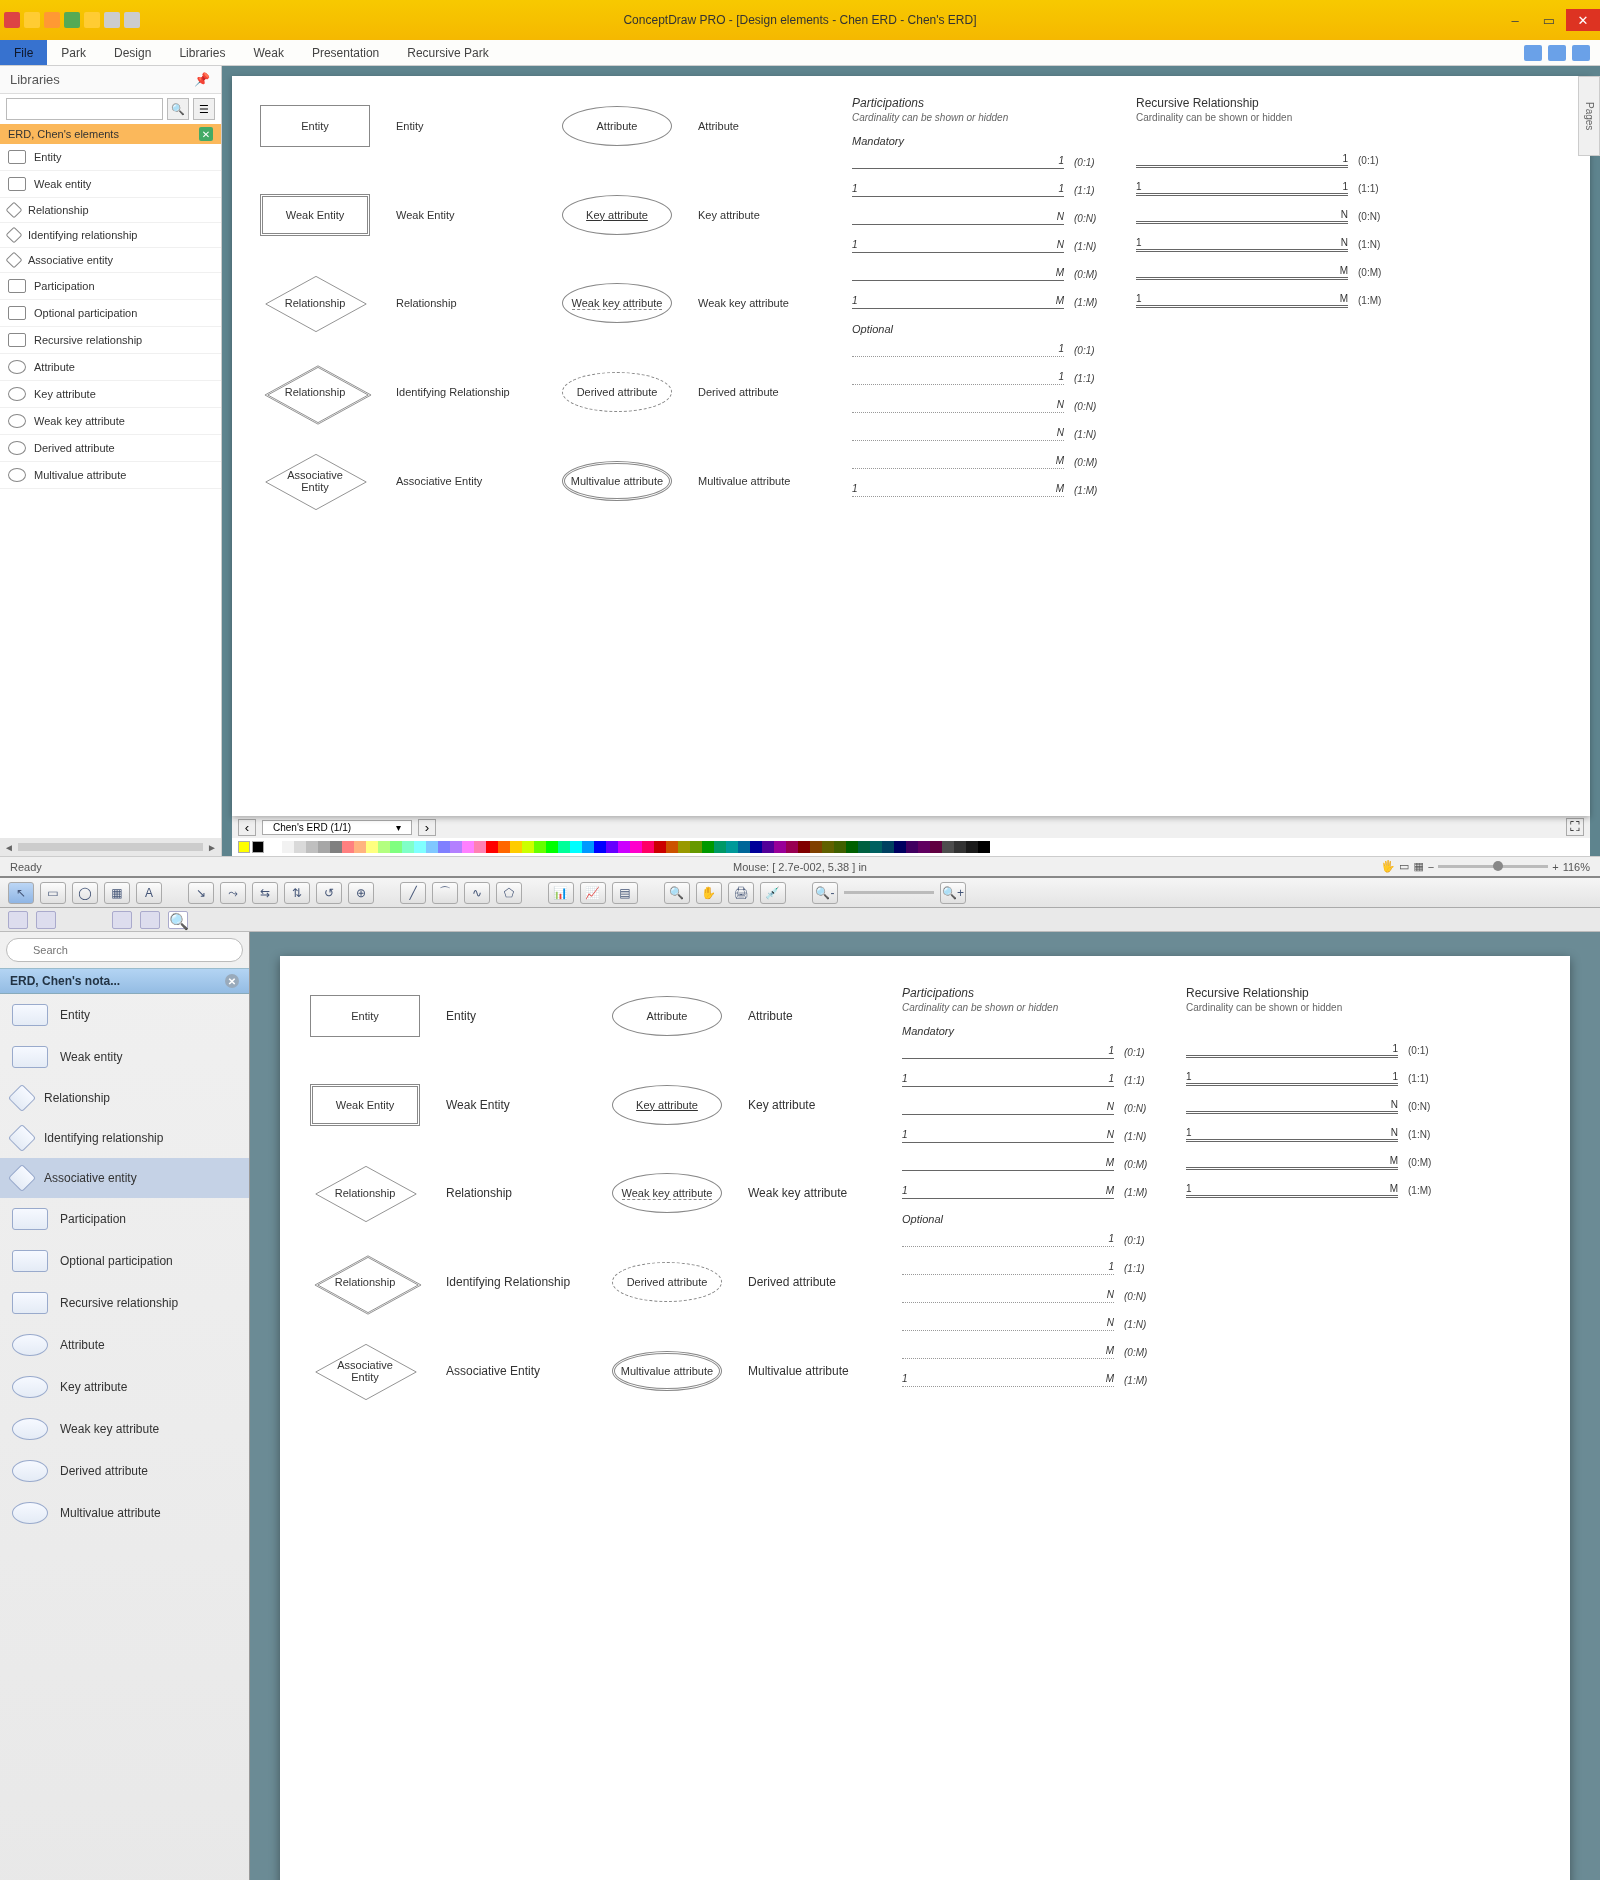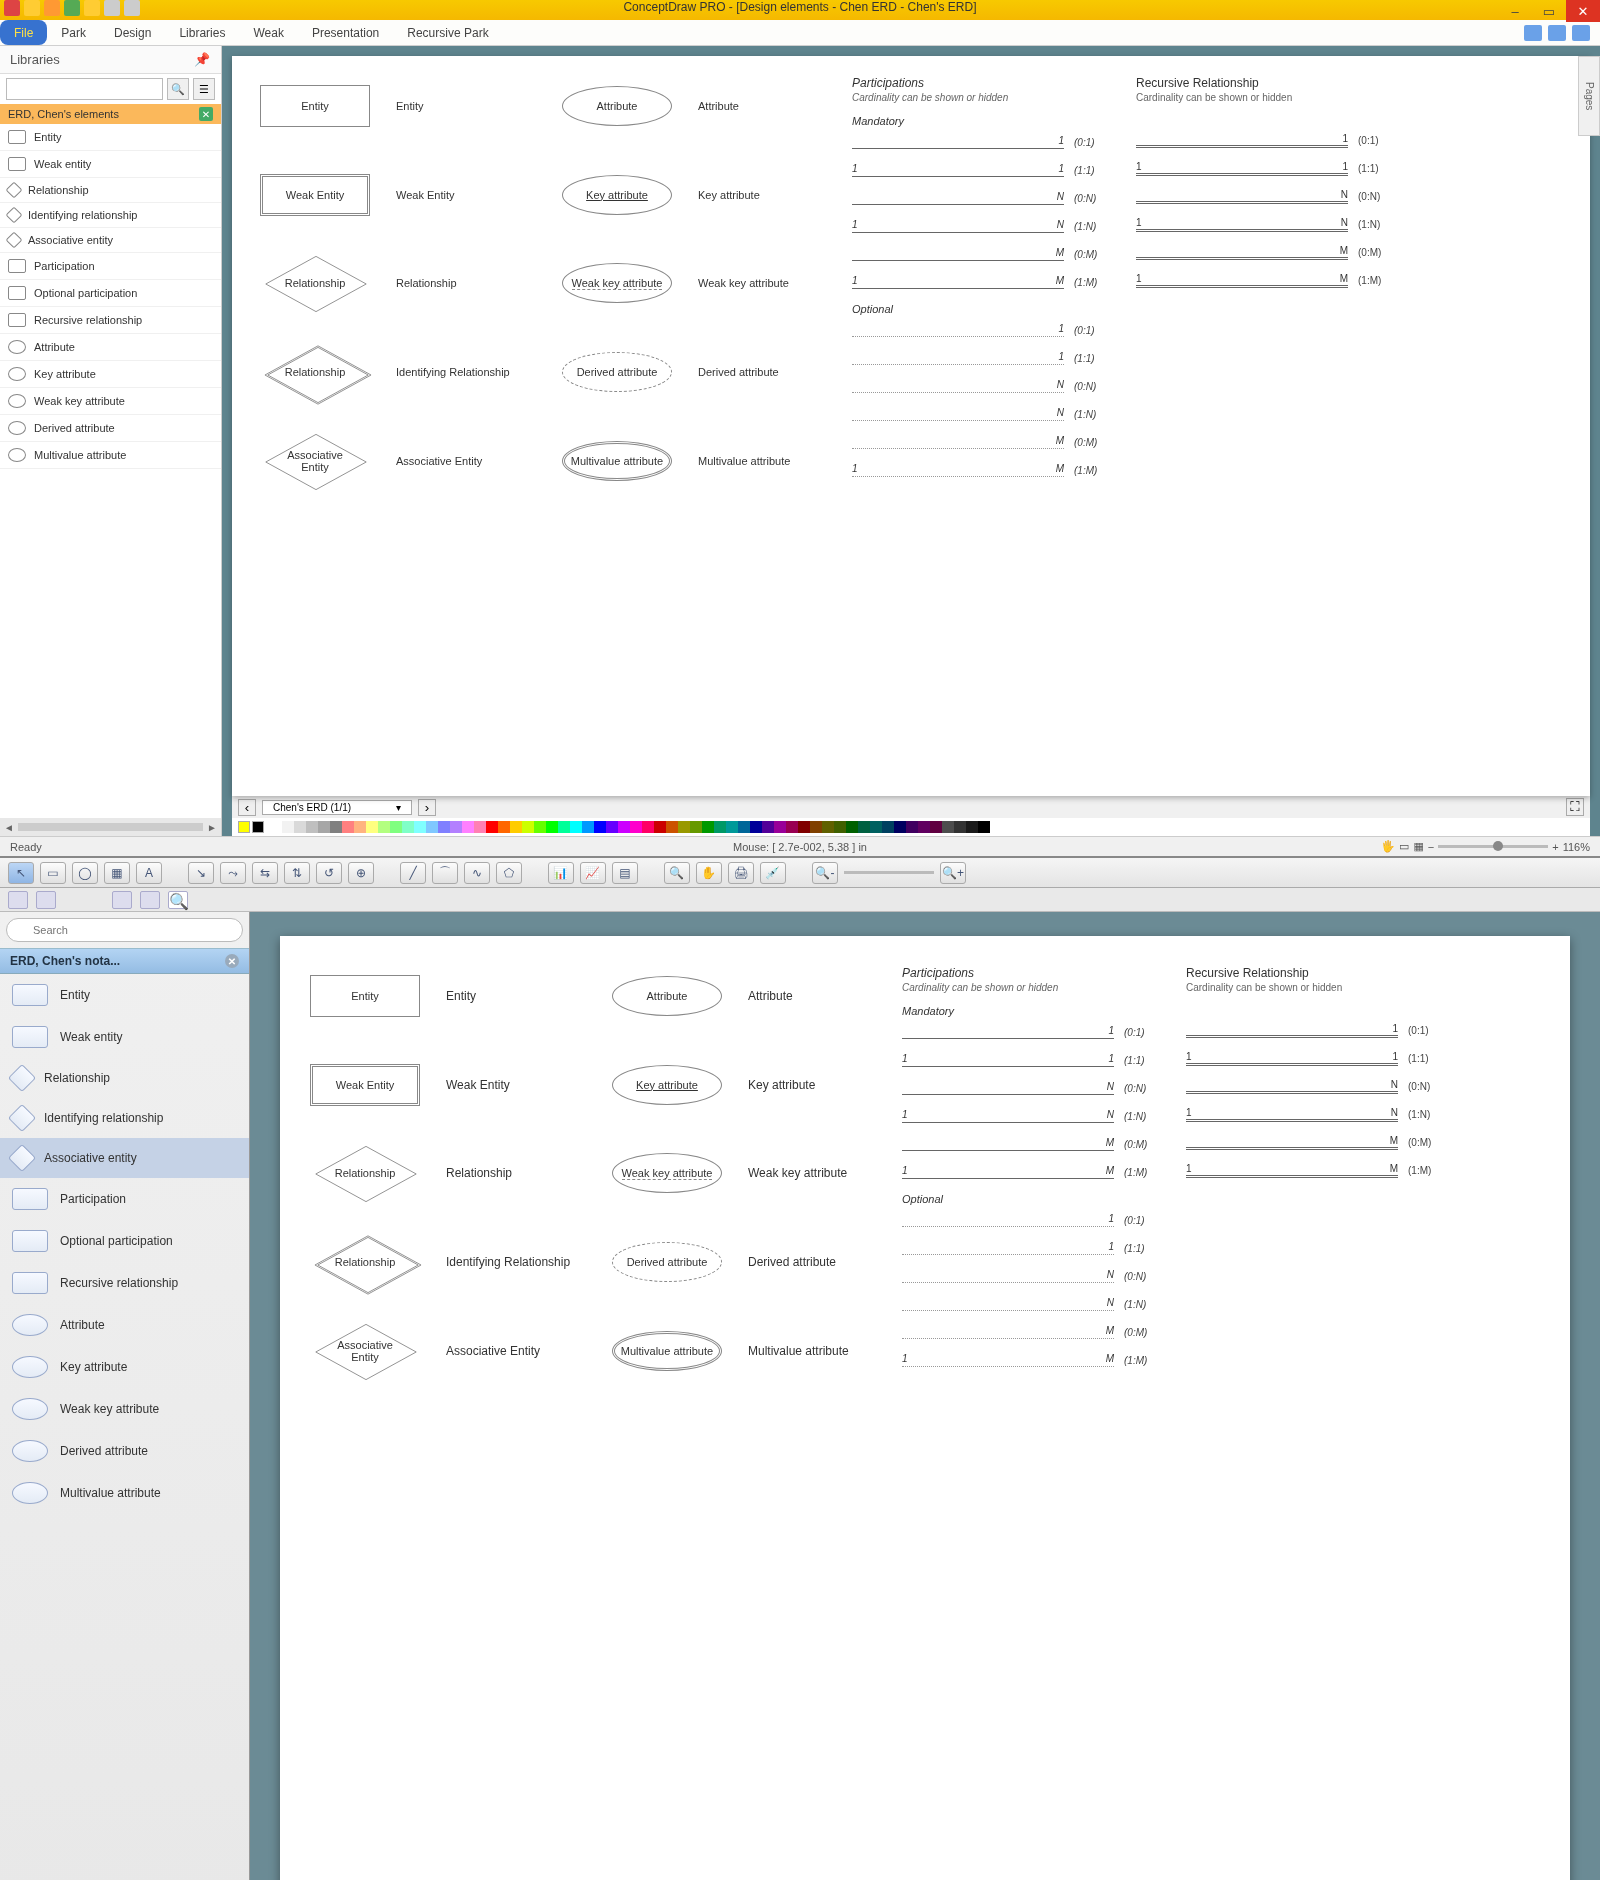--- a/index.html
+++ b/index.html
@@ -1,28 +1,28 @@
 <!DOCTYPE html>
 <html><head>
 <meta charset="utf-8">
 <style>
 * { box-sizing: border-box; margin: 0; padding: 0; font-family: "Segoe UI", Tahoma, sans-serif; }
 body { background: #fff; width: 1600px; }
 
 
-.win-title { height: 20px; background: linear-gradient(#f7c900,#f5b800); display: flex; font-size: 12px; position: relative; }
+.win-title { height: 40px; background: linear-gradient(#f7c900,#f5b800); display: flex; align-items: center; font-size: 12px; position: relative; }
 .win-title .icons-left { display:flex; gap:4px; padding-left:4px; }
 .win-title .icons-left span { width:16px; height:16px; background:#e88; border-radius:2px; display:inline-block; }
 .win-title .title-text { position:absolute; left:50%; transform:translateX(-50%); color:#333; }
 .win-title .sysbtns { margin-left:auto; display:flex; }
 .win-title .sysbtns button { width:34px; height:22px; border:none; background:transparent; font-size:13px; color:#444; cursor:pointer; }
 .win-title .sysbtns button.close { background:#d32; color:#fff; }
 
 .win-menu { height:26px; background:#fdfdfb; border-bottom:1px solid #d0d0d0; display:flex; align-items:center; font-size:12px; }
-.win-menu .file-btn { background:#3772cf; color:#fde047; padding:4px 14px; height:100%; display:flex; align-items:center;border-radius:8px; }
+.win-menu .file-btn { background:#3772cf; color:#0f172a; padding:4px 14px; height:100%; display:flex; align-items:center; }
 .win-menu .menu-item { padding:4px 14px; color:#444; cursor:pointer; }
 .win-menu .right-icons { margin-left:auto; padding-right:10px; display:flex; gap:6px; }
 .win-menu .right-icons span { width:18px; height:16px; background:#6aa1e8; border-radius:2px; display:inline-block; }
 
 .win-body { display:flex; height:790px; background:#f0f0f0; }
 .sidebar { width:222px; background:#fff; border-right:1px solid #ccc; display:flex; flex-direction:column; }
 .sidebar-title { font-size:13px; color:#555; padding:6px 10px; border-bottom:1px solid #ddd; background:#fafafa; display:flex; justify-content:space-between; align-items:center;}
 .sidebar-search { padding:4px 6px; display:flex; gap:4px; }
 .sidebar-search input { flex:1; height:22px; border:1px solid #bbb; font-size:11px; padding:0 4px; }
 .sidebar-search .btn { width:22px; height:22px; border:1px solid #bbb; background:#f0f0f0; font-size:11px; cursor:pointer; }

